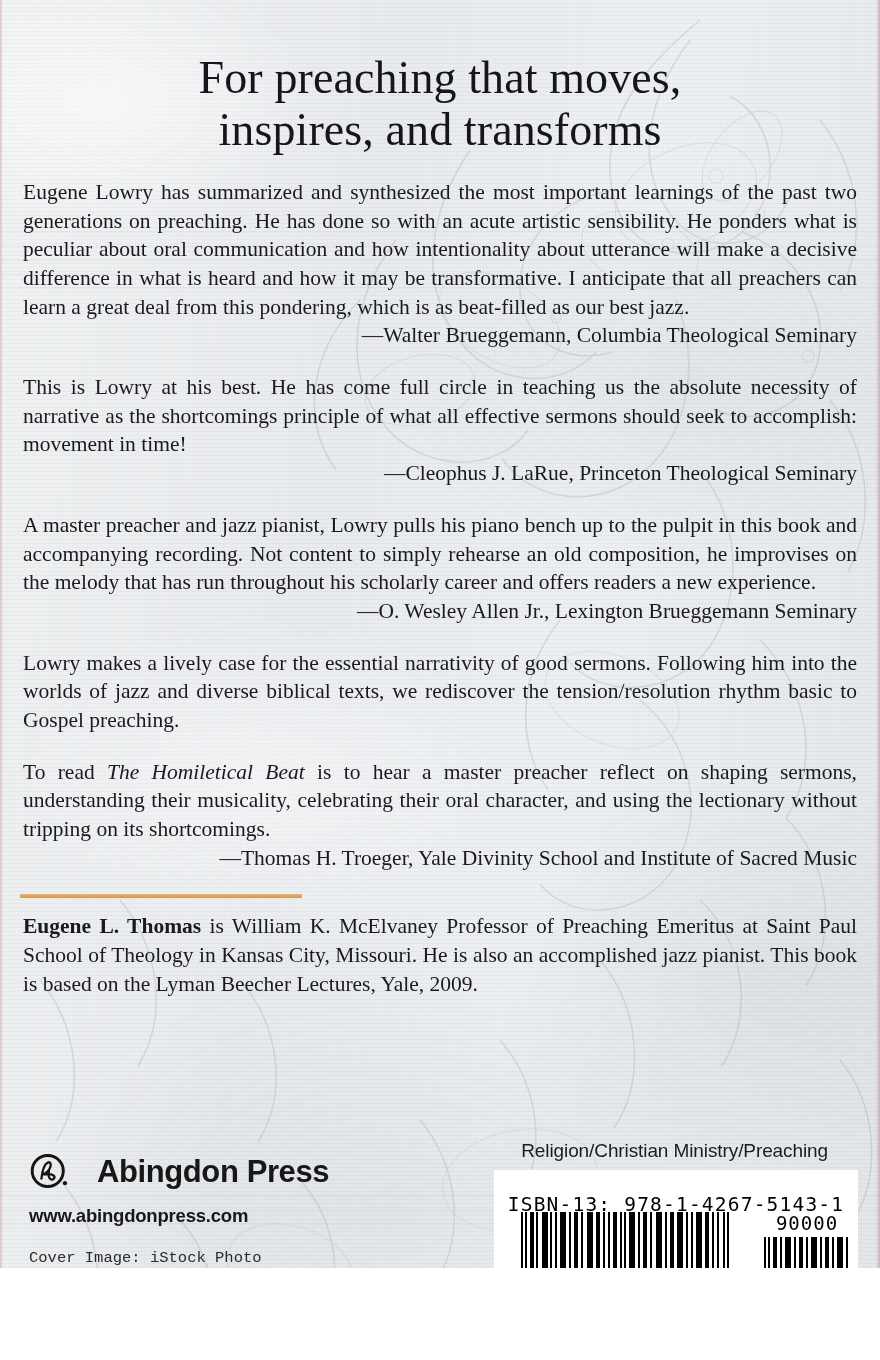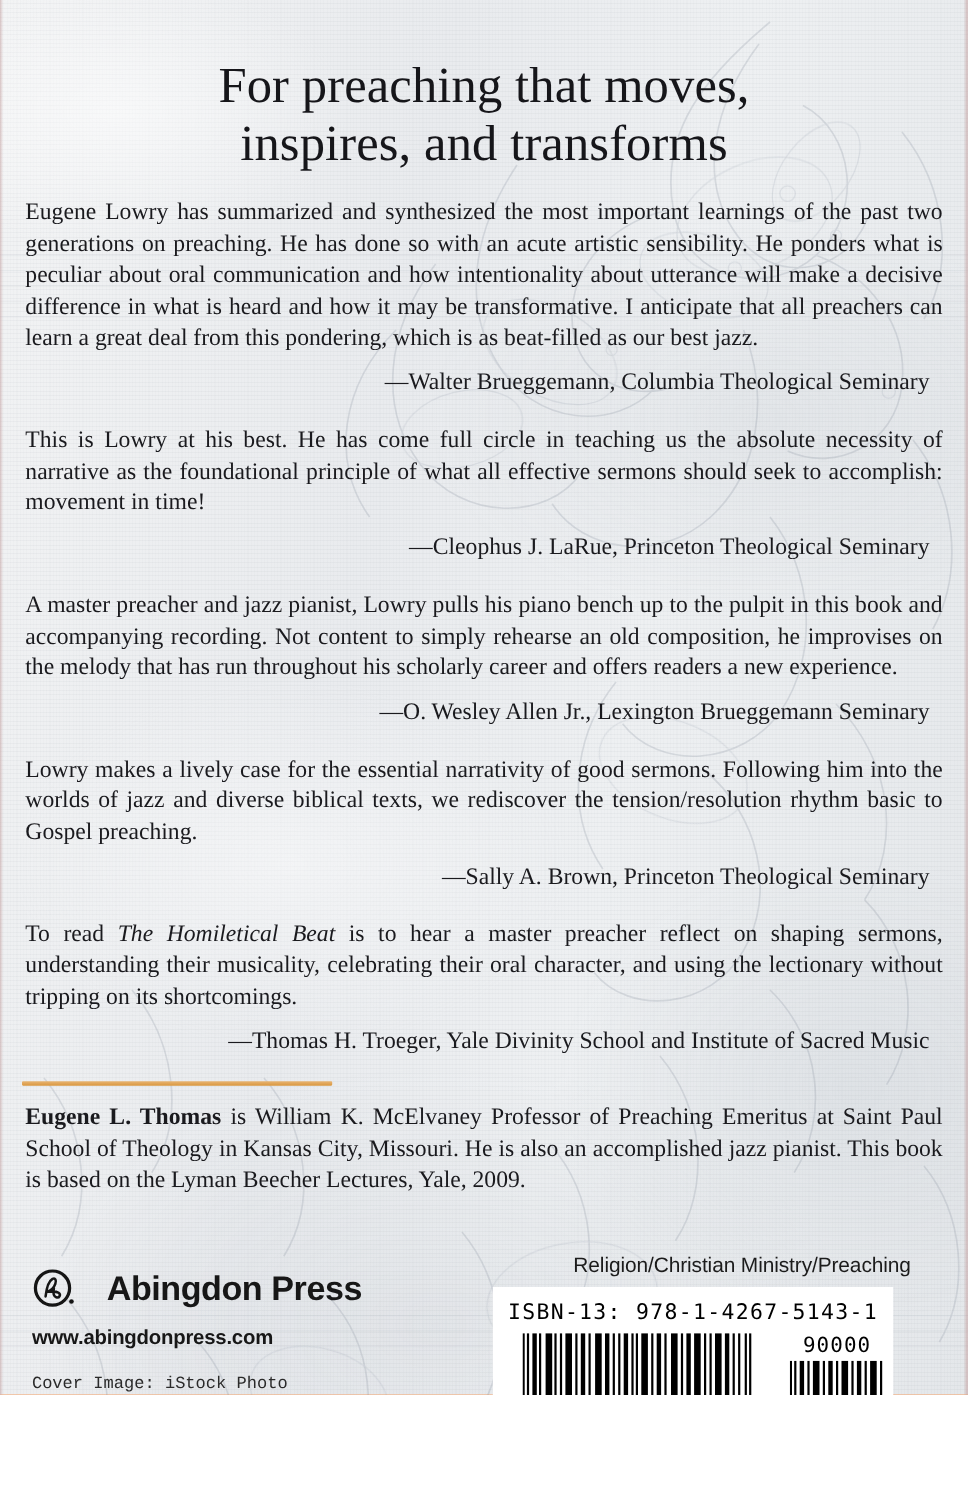--- a/index.html
+++ b/index.html
@@ -6,21 +6,21 @@
   html, body {
     margin: 0;
     padding: 0;
     background: #ffffff;
   }
   .cover {
     position: relative;
     width: 880px;
     height: 1268px;
     overflow: hidden;
-    background: #f97316;
+    background: #c4b5fd;
     font-family: "Liberation Serif", "DejaVu Serif", serif;
     color: #141414;
     box-sizing: border-box;
   }
 
   
   .paper-base {
     position: absolute;
     inset: 0;
     background:
@@ -94,21 +94,21 @@
     text-justify: inter-word;
     color: #1a1a1e;
     margin: 0;
   }
   .blurb-text .bk-title { font-style: italic; }
   .blurb-attr {
     font-size: 21.5px;
     line-height: 1.335;
     text-align: right;
     color: #1a1a1e;
-    margin: 12px;
+    margin: 0;
     white-space: nowrap;
   }
 
   .rule {
     width: 282px;
     height: 4px;
     background: #dfa45a;
     background: linear-gradient(180deg, #e8b472, #d9973f);
     margin: 22px 0 14px 0;
     border-radius: 1px;
@@ -181,23 +181,24 @@
     color: #1c1c1c;
     letter-spacing: -.1px;
     text-align: right;
     padding-left: 20px;
     margin-bottom: 8px;
   }
   .barcode-box {
     background: #ffffff;
     width: 364px;
     height: 137px;
-    padding: 0;
+    padding: 12px;
     position: relative;
     box-sizing: border-box;
+    margin-left: 46px;
   }
   .isbn-line {
     font-family: "DejaVu Sans Mono", "Liberation Mono", monospace;
     font-size: 19.5px;
     letter-spacing: 1.2px;
     color: #000;
     text-align: center;
     padding-top: 11px;
     white-space: nowrap;
   }
@@ -307,32 +308,31 @@
     </div>
 
     <div class="blurbs">
 
       <div class="blurb">
         <p class="blurb-text">Eugene Lowry has summarized and synthesized the most important learnings of the past two generations on preaching. He has done so with an acute artistic sensibility. He ponders what is peculiar about oral communication and how intentionality about utterance will make a decisive difference in what is heard and how it may be transformative. I anticipate that all preachers can learn a great deal from this pondering, which is as beat-filled as our best jazz.</p>
         <p class="blurb-attr">—Walter Brueggemann, Columbia Theological Seminary</p>
       </div>
 
       <div class="blurb">
-        <p class="blurb-text">This is Lowry at his best. He has come full circle in teaching us the absolute necessity of narrative as the foundational principle of what all effective sermons should seek to accomplish: movement in time!</p>
+        <p class="blurb-text">This is Lowry at his best. He has come full circle in teaching us the absolute necessity of narrative as the shortcomings principle of what all effective sermons should seek to accomplish: movement in time!</p>
         <p class="blurb-attr">—Cleophus J. LaRue, Princeton Theological Seminary</p>
       </div>
 
       <div class="blurb">
         <p class="blurb-text">A master preacher and jazz pianist, Lowry pulls his piano bench up to the pulpit in this book and accompanying recording. Not content to simply rehearse an old composition, he improvises on the melody that has run throughout his scholarly career and offers readers a new experience.</p>
         <p class="blurb-attr">—O. Wesley Allen Jr., Lexington Brueggemann Seminary</p>
       </div>
 
       <div class="blurb">
         <p class="blurb-text">Lowry makes a lively case for the essential narrativity of good sermons. Following him into the worlds of jazz and diverse biblical texts, we rediscover the tension/resolution rhythm basic to Gospel preaching.</p>
-        <p class="blurb-attr">—Sally A. Brown, Princeton Theological Seminary</p>
       </div>
 
       <div class="blurb">
         <p class="blurb-text"><span>To read </span><span class="bk-title">The Homiletical Beat</span><span> is to hear a master preacher reflect on shaping sermons, understanding their musicality, celebrating their oral character, and using the lectionary without tripping on its shortcomings.</span></p>
         <p class="blurb-attr">—Thomas H. Troeger, Yale Divinity School and Institute of Sacred Music</p>
       </div>
 
     </div>
 
     <div class="rule"></div>

